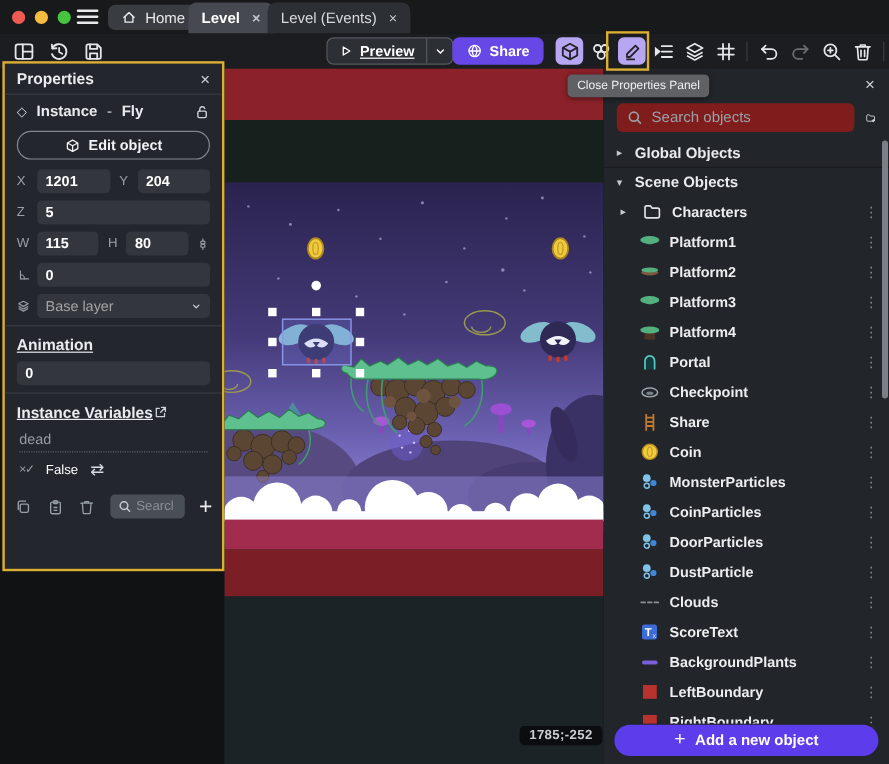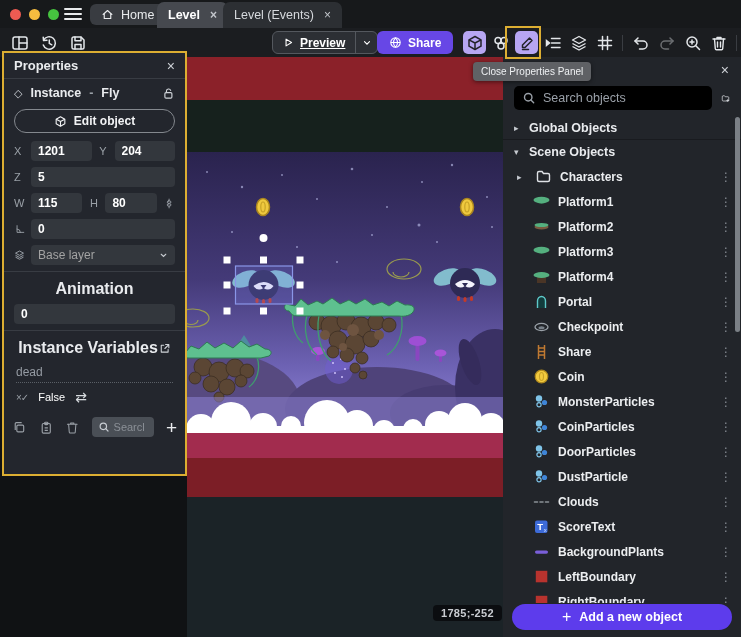--- a/index.html
+++ b/index.html
@@ -47,38 +47,38 @@
   .inst-row .dia { color:#cfd3d8; font-size:11px; }
   .inst-row .spacer { flex:1; }
   .edit-btn { margin:2px 10px 8px; height:24px; border:1px solid #84888e; border-radius:13px; display:flex; align-items:center; justify-content:center; gap:7px; font-size:12px; font-weight:bold; color:#f2f3f5; }
   .frow { display:flex; align-items:center; gap:6px; padding:0 10px; margin-bottom:6px; height:20px; }
   .flab { width:11px; color:#9aa0a7; font-size:11px; flex-shrink:0; }
   .fin { background:#33373d; border:none; border-radius:4px; height:20px; color:#fff; font-size:12px; font-weight:bold; padding:0 7px; min-width:0; font-family:inherit; }
   .grow { flex:1; }
   .half { width:54px; }
   .sel { background:#33373d; border-radius:4px; height:20px; flex:1; display:flex; align-items:center; justify-content:space-between; padding:0 7px; font-size:12px; color:#a3a3a3; }
   .p-div { border-top:1px solid #383c43; margin:2px 0 0; }
-  .sec-h { display:flex; align-items:center; justify-content:center; padding:8px 10px 6px; font-size:16px; font-weight:bold; }
+  .sec-h { display:flex; align-items:center; justify-content:flex-start; padding:8px 10px 6px; font-size:13px; font-weight:bold;text-decoration:underline; }
   .var-name { margin:2px 12px 0; padding-bottom:3px; color:#959ba3; font-size:12px; border-bottom:1px dotted #5a5f66; }
   .var-val { display:flex; align-items:center; gap:10px; padding:6px 12px 4px; }
   .bool-ic { color:#9aa0a7; font-size:10px; letter-spacing:-1px; }
   .var-val .v { font-size:11px; color:#fff; }
   .swap { color:#d6dade; font-size:14px; }
   .mini-bar { display:flex; align-items:center; gap:12px; padding:8px 8px 0; color:#9aa0a7; }
   .mini-search { width:64px; height:20px; background:#4a4f56; border-radius:4px; display:flex; align-items:center; gap:4px; padding:0 6px; overflow:hidden; }
   .mini-search input { width:30px; background:transparent; border:none; color:#c7ccd2; font-size:11px; outline:none; font-family:inherit; }
   .mini-search input::placeholder { color:#8b9097; }
   .mini-plus { margin-left:auto; color:#e9ebee; font-size:19px; font-weight:300; line-height:1; }
 
   
   .objs { position:absolute; left:503px; top:57px; width:238px; height:580px; background:#22252a; color:#e9ebee; overflow:hidden; }
   .o-head { height:26px; display:flex; align-items:center; justify-content:space-between; padding:0 12px; }
   .o-title { font-size:13px; font-weight:bold; }
   .o-search-row { display:flex; align-items:center; gap:9px; padding:3px 11px 6px; }
-  .o-search { flex:1; height:24px; background:#000000; border-radius:5px; display:flex; align-items:center; gap:7px; padding:0 8px; color:#9aa0a8; }
+  .o-search { flex:1; height:24px; background:#7f1d1d; border-radius:5px; display:flex; align-items:center; gap:7px; padding:0 8px; color:#9aa0a8; }
   .o-search input { flex:1; background:transparent; border:none; outline:none; color:#e9ebee; font-size:12.5px; font-family:inherit; min-width:0; }
   .o-search input::placeholder { color:#9aa0a8; }
   .sec-row { height:24px; display:flex; align-items:center; gap:7px; padding:0 11px; font-size:12.5px; font-weight:bold; }
   .sec-row.bline { border-bottom:1px solid #191b1f; }
   .chev { color:#c6cad0; font-size:9px; width:8px; }
   .obj-row { height:25px; display:flex; align-items:center; gap:8px; padding:0 8px 0 30px; }
   .obj-row.folder-row { padding-left:14px; }
   .obj-chev { width:10px; font-size:9px; color:#c6cad0; }
   .obj-icon { width:17px; height:17px; display:flex; align-items:center; justify-content:center; flex-shrink:0; }
   .obj-label { flex:1; font-size:12px; font-weight:600; color:#eceef0; white-space:nowrap; overflow:hidden; }

